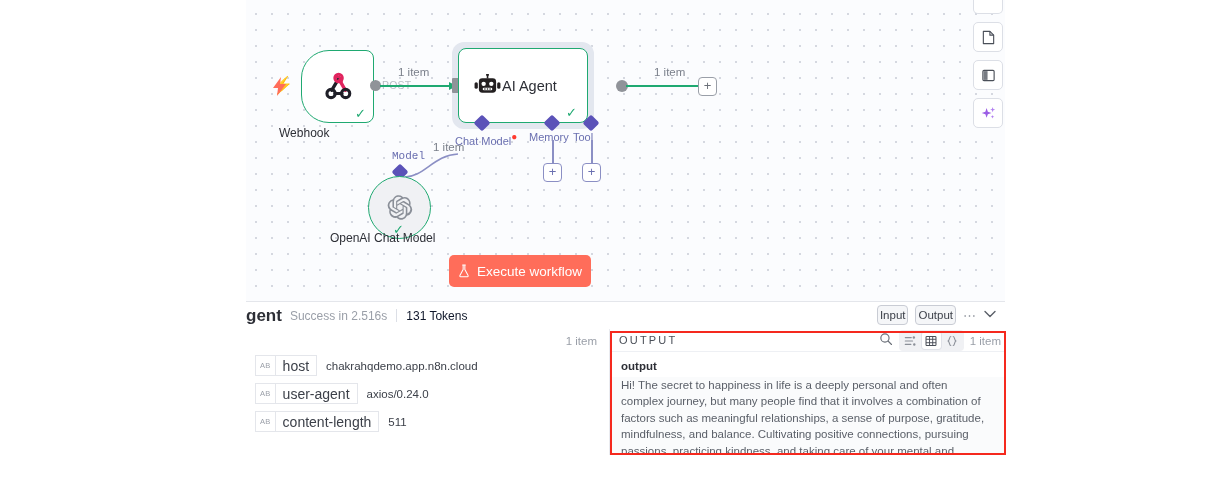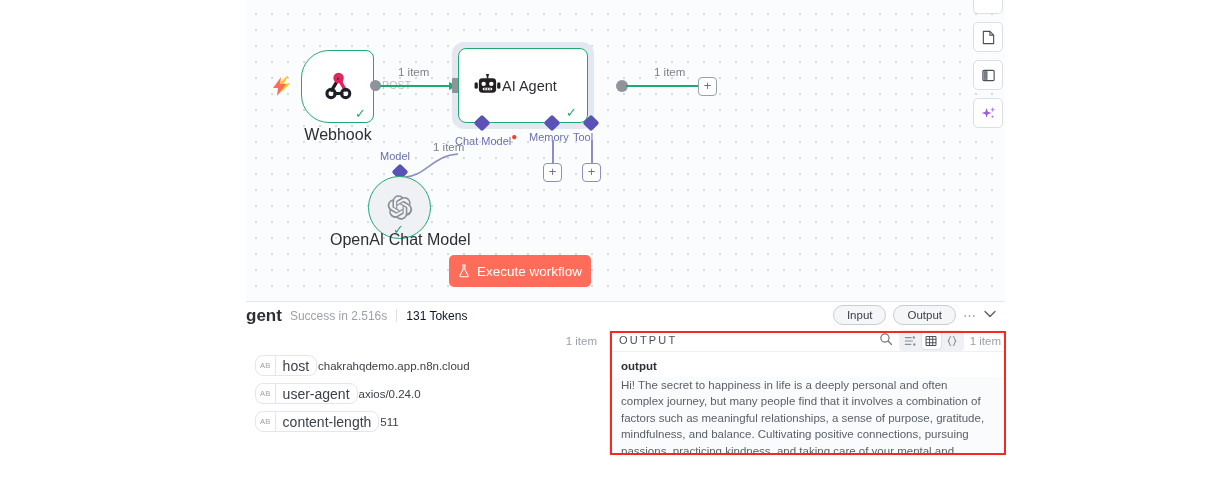--- a/index.html
+++ b/index.html
@@ -26,24 +26,24 @@
     width: 759px; height: 301px;
     background-color: #fbfcfe;
     background-image: radial-gradient(#d5d8e0 1px, transparent 1px);
     background-size: 16px 16px;
     background-position: 2px 6px;
   }
 
   
   .node-label {
     position: absolute;
-    font-size: 16px;
+    font-size: 12px;
     color: #2d2f36;
     white-space: nowrap;
-    text-align: center;
+    text-align: left;
   }
 
   
   #webhook-node {
     position: absolute;
     left: 55px; top: 50px;
     width: 73px; height: 73px;
     background: #fff;
     border: 1.6px solid #1fa971;
     border-radius: 28px 8px 8px 28px;
@@ -232,22 +232,22 @@
   }
   #ndv-divider {
     margin: 0 9px; width: 1px; height: 13px; background: #dcdfe6;
   }
   #ndv-tokens { font-size: 12px; color: #0f172a; }
   #ndv-header-right {
     position: absolute; right: 9px; top: 3px;
     display: flex; align-items: center; gap: 7px;
   }
   .seg-btn {
-    height: 20px; padding: 0 13px;
-    border: 1px solid #c9ccd4; border-radius: 10px;
+    height: 20px; padding: 0 2px;
+    border: 1px solid #c9ccd4; border-radius: 4px;
     background: #f5f6f8; color: #3c4049;
     font-size: 11.5px; font-family: "Liberation Sans", sans-serif;
     line-height: 18px; cursor: pointer;
   }
   #ndv-more { color: #8a8f98; font-size: 13px; cursor: pointer; letter-spacing: 1px; }
   #ndv-collapse { color: #5a5f68; font-size: 11px; cursor: pointer; }
 
   #ndv-body {
     position: absolute; left: 0; top: 27px;
     width: 759px; height: 127px;
@@ -269,35 +269,35 @@
   #input-rows {
     position: absolute; left: 9px; top: 26px; right: 0;
   }
   .kv-row {
     display: flex; align-items: center;
     height: 21px; margin-bottom: 7px;
   }
   .kv-chip {
     display: inline-flex; align-items: center;
     height: 21px;
-    border: 1px solid #e4e6eb; border-radius: 8px;
+    border: 1px solid #e4e6eb; border-radius: 0;
     background: #fff; overflow: hidden;
   }
   .kv-type {
     font-size: 7.5px; color: #9a9fa8;
     padding: 0 4px; letter-spacing: .3px;
     border-right: 1px solid #e4e6eb;
     align-self: stretch; display: flex; align-items: center;
   }
   .kv-key {
     font-size: 14px; color: #3c4049;
     padding: 0 7px;
   }
   .kv-val {
-    margin-left: 1px; font-size: 11.5px; color: #3c4049;
+    margin-left: 9px; font-size: 11.5px; color: #3c4049;
   }
   .group-chip {
     display: inline-flex; align-items: center;
     height: 21px; padding: 0 8px;
     border: 1px solid #e4e6eb; border-radius: 4px;
     background: #fff;
     font-size: 11.5px; color: #3c4049;
   }
 
   
@@ -429,21 +429,21 @@
 
     <div class="diamond" style="left:339px; top:117px;"></div>
     <div class="sub-label" style="left:327px; top:131px;">Tool</div>
     <div class="sub-wire" style="left:345px; top:140px; height:24px;"></div>
     <div class="add-sq" style="left:336px; top:163px;">+</div>
 
     <svg id="openai-wire">
       <path d="M1 25 C 20 25, 30 3, 54 2" stroke="#8b8fc4" stroke-width="1.6" fill="none"></path>
     </svg>
     <div id="label-items-3">1 item</div>
-    <div class="sub-label" style="left:134px; top:150px;">Model</div>
+    <div class="sub-label" style="left:146px; top:150px;font-family:Liberation Mono, monospace;">Model</div>
     <div class="diamond" style="left:148px; top:166px;"></div>
 
     <div id="openai-node">
       <svg width="27" height="27" viewBox="0 0 24 24">
         <path d="M21.6 10a5.4 5.4 0 0 0-.47-4.45 5.47 5.47 0 0 0-5.9-2.63A5.45 5.45 0 0 0 6.1 4.6a5.4 5.4 0 0 0-3.62 2.62A5.47 5.47 0 0 0 3.15 14a5.4 5.4 0 0 0 .47 4.45 5.47 5.47 0 0 0 5.9 2.63 5.45 5.45 0 0 0 9.13-1.68 5.4 5.4 0 0 0 3.62-2.62A5.47 5.47 0 0 0 21.6 10zm-8.1 11.3a4.05 4.05 0 0 1-2.6-.94l.13-.07 4.33-2.5a.7.7 0 0 0 .36-.62v-6.1l1.83 1.06a.07.07 0 0 1 .04.05v5.06a4.08 4.08 0 0 1-4.08 4.06zM4.73 17.56a4.05 4.05 0 0 1-.48-2.72l.13.08 4.33 2.5a.7.7 0 0 0 .71 0l5.29-3.05v2.11a.07.07 0 0 1-.03.06l-4.38 2.53a4.08 4.08 0 0 1-5.57-1.5zM3.6 8.1a4.05 4.05 0 0 1 2.12-1.78v5.15a.7.7 0 0 0 .35.6l5.27 3.04-1.83 1.06a.07.07 0 0 1-.06 0L5.02 13.6A4.08 4.08 0 0 1 3.6 8.1zm15.04 3.5-5.29-3.07 1.83-1.05a.07.07 0 0 1 .06 0l4.38 2.53a4.07 4.07 0 0 1-.63 7.34v-5.15a.7.7 0 0 0-.35-.6zm1.82-2.74-.13-.08-4.32-2.52a.7.7 0 0 0-.72 0L10 9.3V7.2a.07.07 0 0 1 .03-.06l4.38-2.52a4.07 4.07 0 0 1 6.05 4.22zM9 12.63 7.17 11.576a.07.07 0 0 1-.04-.05V6.47a4.07 4.07 0 0 1 6.68-3.13l-.13.07-4.33 2.5a.7.7 0 0 0-.36.62zm1-2.14 2.36-1.36 2.36 1.36v2.72l-2.36 1.36L10 13.2z" fill="#8a8f98"></path>
       </svg>
       <span class="tick">✓</span>
     </div>
     <div class="node-label" style="left:84px; top:231px; width:140px;">OpenAI Chat Model</div>
 

